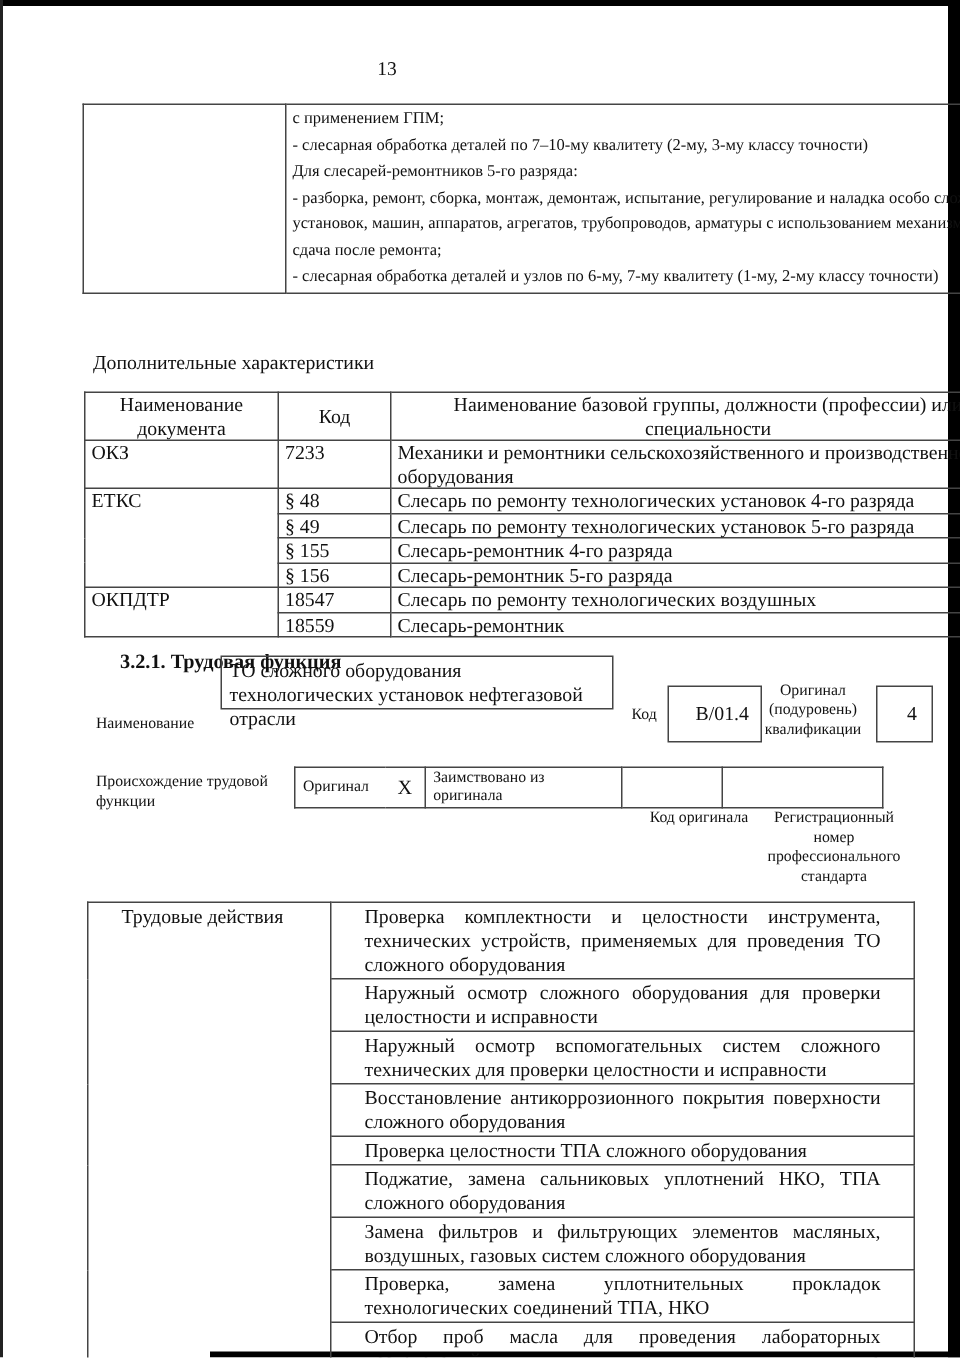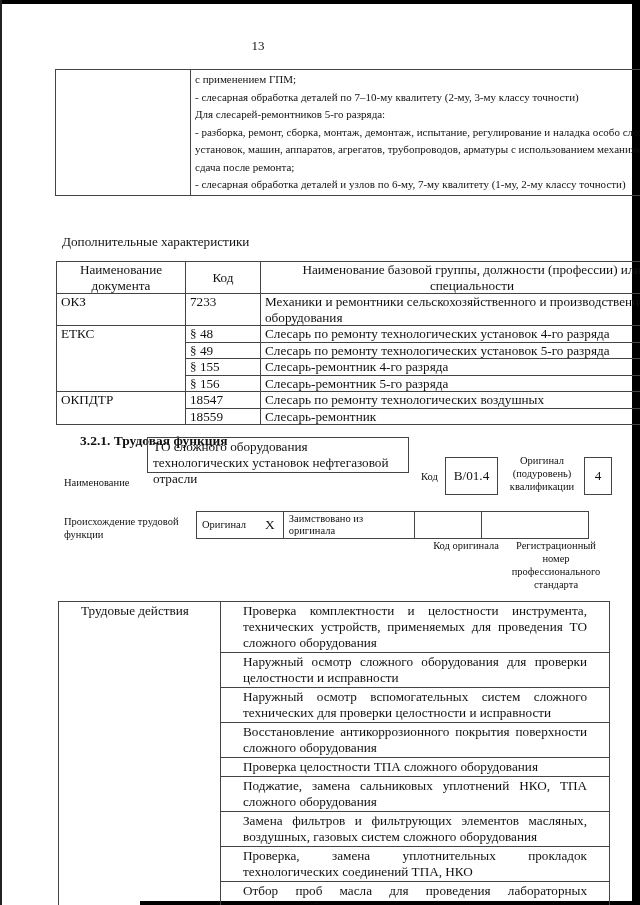--- a/index.html
+++ b/index.html
@@ -25,21 +25,21 @@
 
   .add-table { position: absolute; left: 56px; top: 261px; width: 628px; border-collapse: collapse; font-size: 13.2px; line-height: 15.5px; }
   .add-table th, .add-table td { border: 1px solid #444; padding: 0 4px; font-weight: normal; vertical-align: top; }
   .add-table th { text-align: center; vertical-align: middle; }
   .add-table .c1 { width: 120px; }
   .add-table .c2 { width: 66px; }
 
   .sec-title { position: absolute; left: 80px; top: 433px; font-size: 13.5px; font-weight: bold; }
 
   .lbl-small { position: absolute; font-size: 10.5px; line-height: 13px; }
-  .box { position: absolute; border: 1px solid #444; }
+  .box { position: absolute; border: 1px solid #444; padding-left: 10px; }
   .name-box { left: 147px; top: 437px; width: 262px; height: 36px; font-size: 13.2px; line-height: 16px; padding: 1px 5px; box-sizing: border-box; }
   .code-box { left: 445px; top: 457px; width: 51px; height: 36px; font-size: 13.2px; display: flex; align-items: center; justify-content: center; }
   .lvl-box { left: 584px; top: 457px; width: 26px; height: 36px; font-size: 13.2px; display: flex; align-items: center; justify-content: center; }
   .center-lbl { text-align: center; }
 
   .origin-table { position: absolute; left: 196px; top: 511px; border-collapse: collapse; font-size: 10.5px; line-height: 12px; }
   .origin-table td { border: 1px solid #444; padding: 1px 5px; height: 24px; vertical-align: middle; }
   .origin-x { font-size: 13.5px; padding: 0 8px !important; }
 
   .act-table { position: absolute; left: 58px; top: 601px; width: 552px; border-collapse: collapse; font-size: 13.2px; line-height: 16px; }

